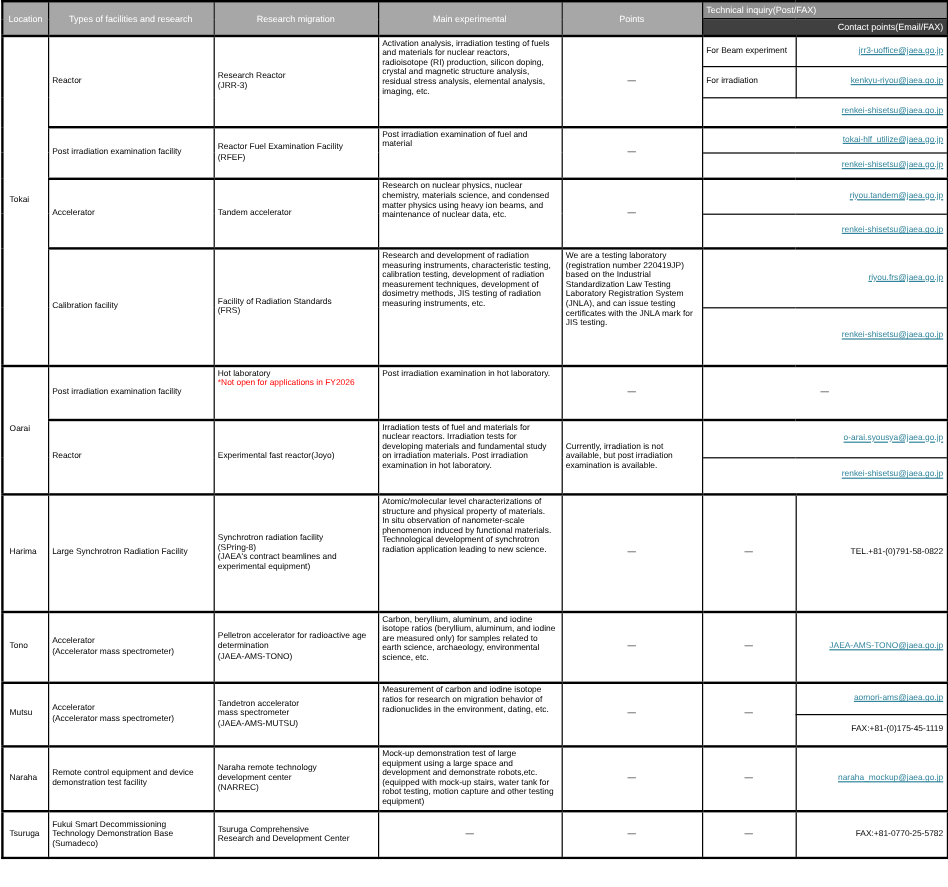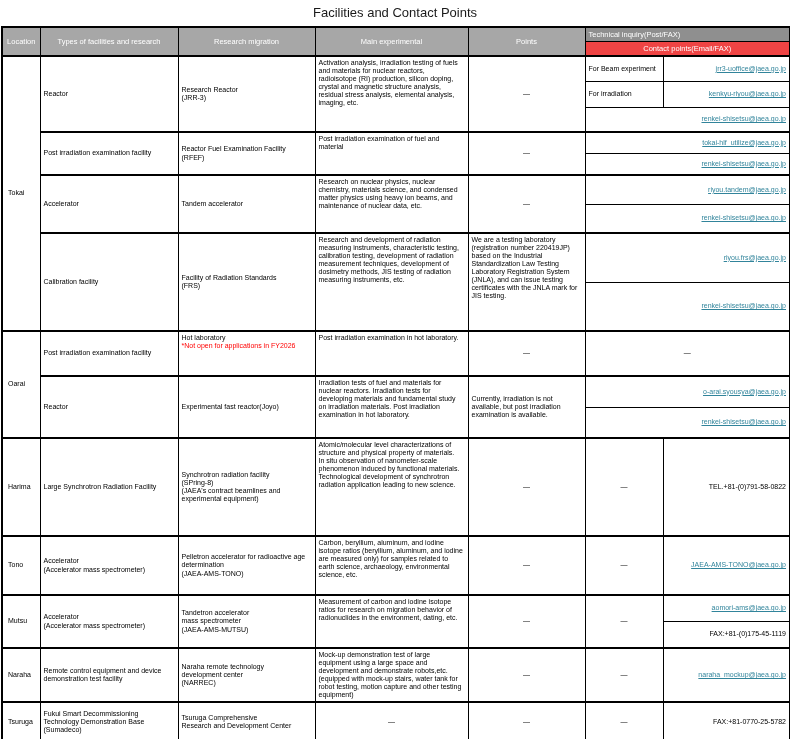--- a/index.html
+++ b/index.html
@@ -2,37 +2,36 @@
 <html><head>
 <meta charset="utf-8">
 <style>
   html,body{margin:0;padding:0;background:#fff;width:790px;font-family:"Liberation Sans",sans-serif;}
   .page{width:790px;}
   .title{text-align:center;font-size:13px;color:#1a1a1a;padding:5px 0 6px 0;}
   table{border-collapse:collapse;table-layout:fixed;width:788px;margin:0 1px;border:2px solid #000;}
   td,th{border:1px solid #000;overflow:hidden;word-wrap:break-word;}
   th{background:#a7a7a7;color:#fff;font-size:7.5px;font-weight:normal;padding:2px 3px;text-align:center;vertical-align:middle;}
   th.band-dark{background:#8f8f8f;text-align:left;}
-  th.band{background:#ef4444;text-align:center;}
+  th.band{background:#404040;text-align:right;}
   td{font-size:7px;color:#000;padding:2px 3px;vertical-align:middle;line-height:1.15;white-space:pre-line;}
   td.loc{padding-left:5px;}
   td.app,td.not-p{vertical-align:top;text-align:left;}
   td.dash{text-align:center;vertical-align:middle;white-space:normal;}
   td.cl{text-align:left;}
   td.cv,td.cf{text-align:right;}
   a.lnk{color:#31849b;text-decoration:underline;cursor:pointer;}
   .rednote{color:#ff0000;display:block;}
   tr.fr>td{border-top:2px solid #000;}
   .plain{color:#000;}
 </style>
 </head>
 <body>
 
 <div class="page">
-  <div class="title">Facilities and Contact Points</div>
 
   <table>
     <colgroup>
       <col style="width:38px">
         <col style="width:138px">
         <col style="width:137px">
       <col style="width:153px">
         <col style="width:117px">
         <col style="width:78px">
         <col style="width:127px">

